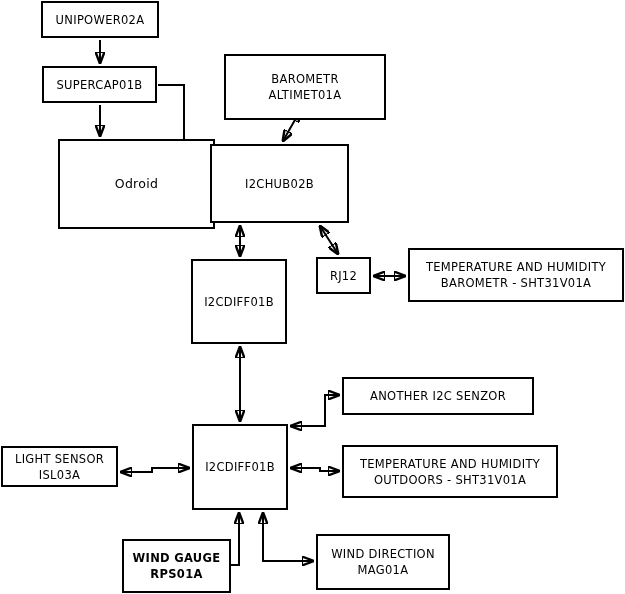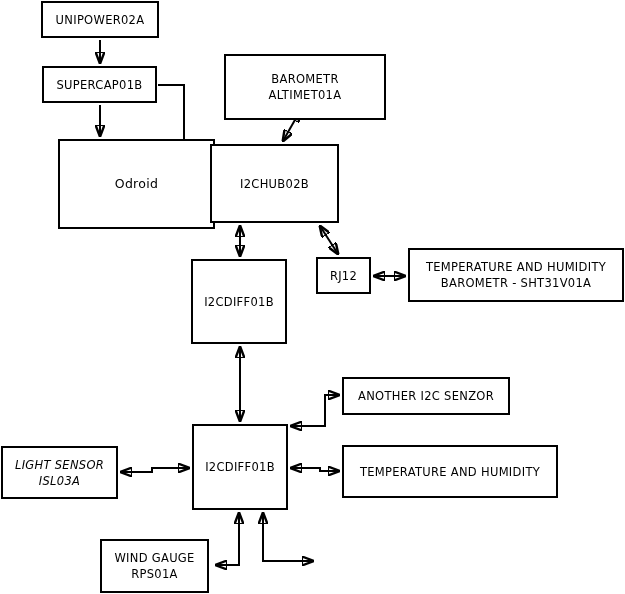--- a/index.html
+++ b/index.html
@@ -83,53 +83,58 @@
 
   <div class="node" style="left:224px;top:54px;width:162px;height:66px;">
     <span>BAROMETR</span>
     <span>ALTIMET01A</span>
   </div>
 
   <div class="node" style="left:22px;top:139px;width:157px;height:90px;font-size:12.5px;margin-left:36px;">
     <span>Odroid</span>
   </div>
 
-  <div class="node" style="left:210px;top:144px;width:129px;height:79px;">
+  <div class="node" style="left:210px;top:144px;width:139px;height:79px;">
     <span>I2CHUB02B</span>
   </div>
 
   <div class="node" style="left:316px;top:257px;width:55px;height:37px;">
     <span>RJ12</span>
   </div>
 
   <div class="node" style="left:408px;top:248px;width:216px;height:54px;">
     <span>TEMPERATURE AND HUMIDITY</span>
     <span>BAROMETR - SHT31V01A</span>
   </div>
 
   <div class="node" style="left:191px;top:259px;width:96px;height:85px;">
     <span>I2CDIFF01B</span>
   </div>
 
-  <div class="node" style="left:342px;top:377px;width:168px;height:38px;">
+  <div class="node" style="left:342px;top:377px;width:192px;height:38px;">
     <span>ANOTHER I2C SENZOR</span>
   </div>
 
   <div class="node" style="left:192px;top:424px;width:96px;height:86px;">
     <span>I2CDIFF01B</span>
   </div>
 
-  <div class="node" style="left:1px;top:446px;width:117px;height:53px;font-style:italic;">
+  <div class="node" style="left:1px;top:446px;width:117px;height:41px;">
     <span>LIGHT SENSOR</span>
     <span>ISL03A</span>
   </div>
 
   <div class="node" style="left:342px;top:445px;width:216px;height:53px;">
     <span>TEMPERATURE AND HUMIDITY</span>
+    <span>OUTDOORS - SHT31V01A</span>
   </div>
 
-  <div class="node" style="left:100px;top:539px;width:109px;height:54px;">
+  <div class="node" style="left:122px;top:539px;width:109px;height:54px;font-weight:bold;">
     <span>WIND GAUGE</span>
     <span>RPS01A</span>
   </div>
 
+  <div class="node" style="left:316px;top:534px;width:134px;height:56px;">
+    <span>WIND DIRECTION</span>
+    <span>MAG01A</span>
+  </div>
 
 </div>
 
 </body></html>

